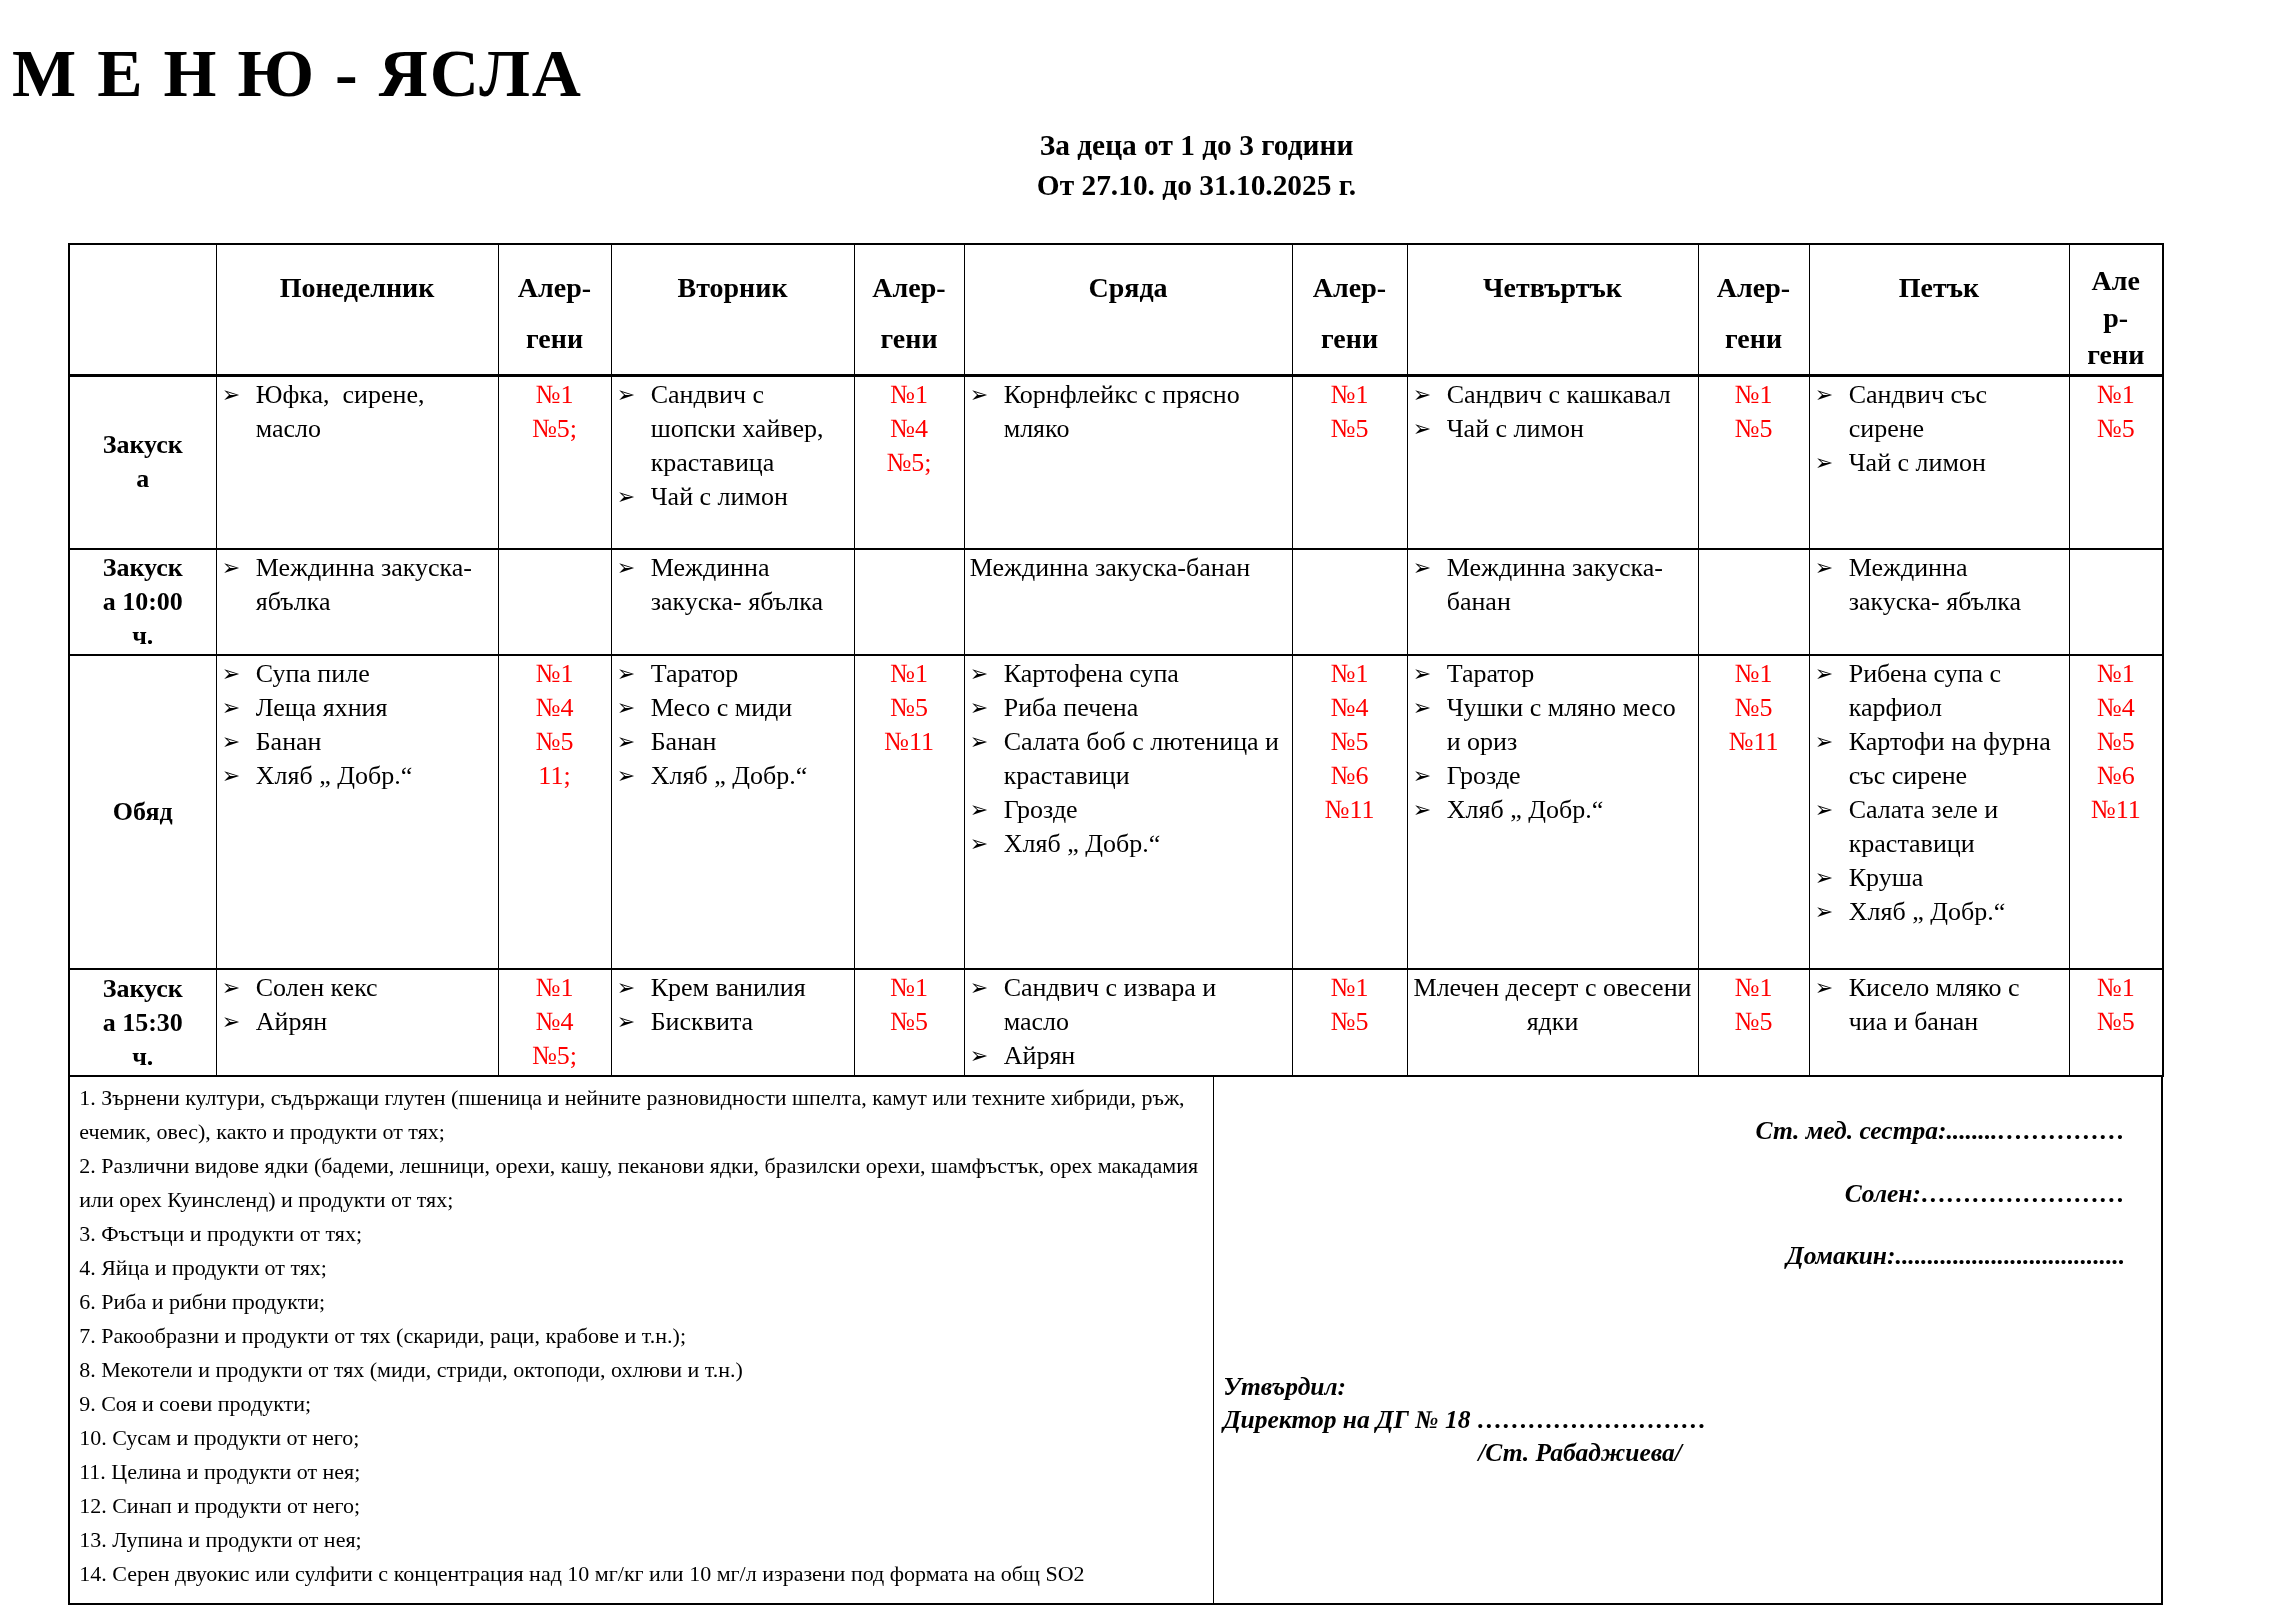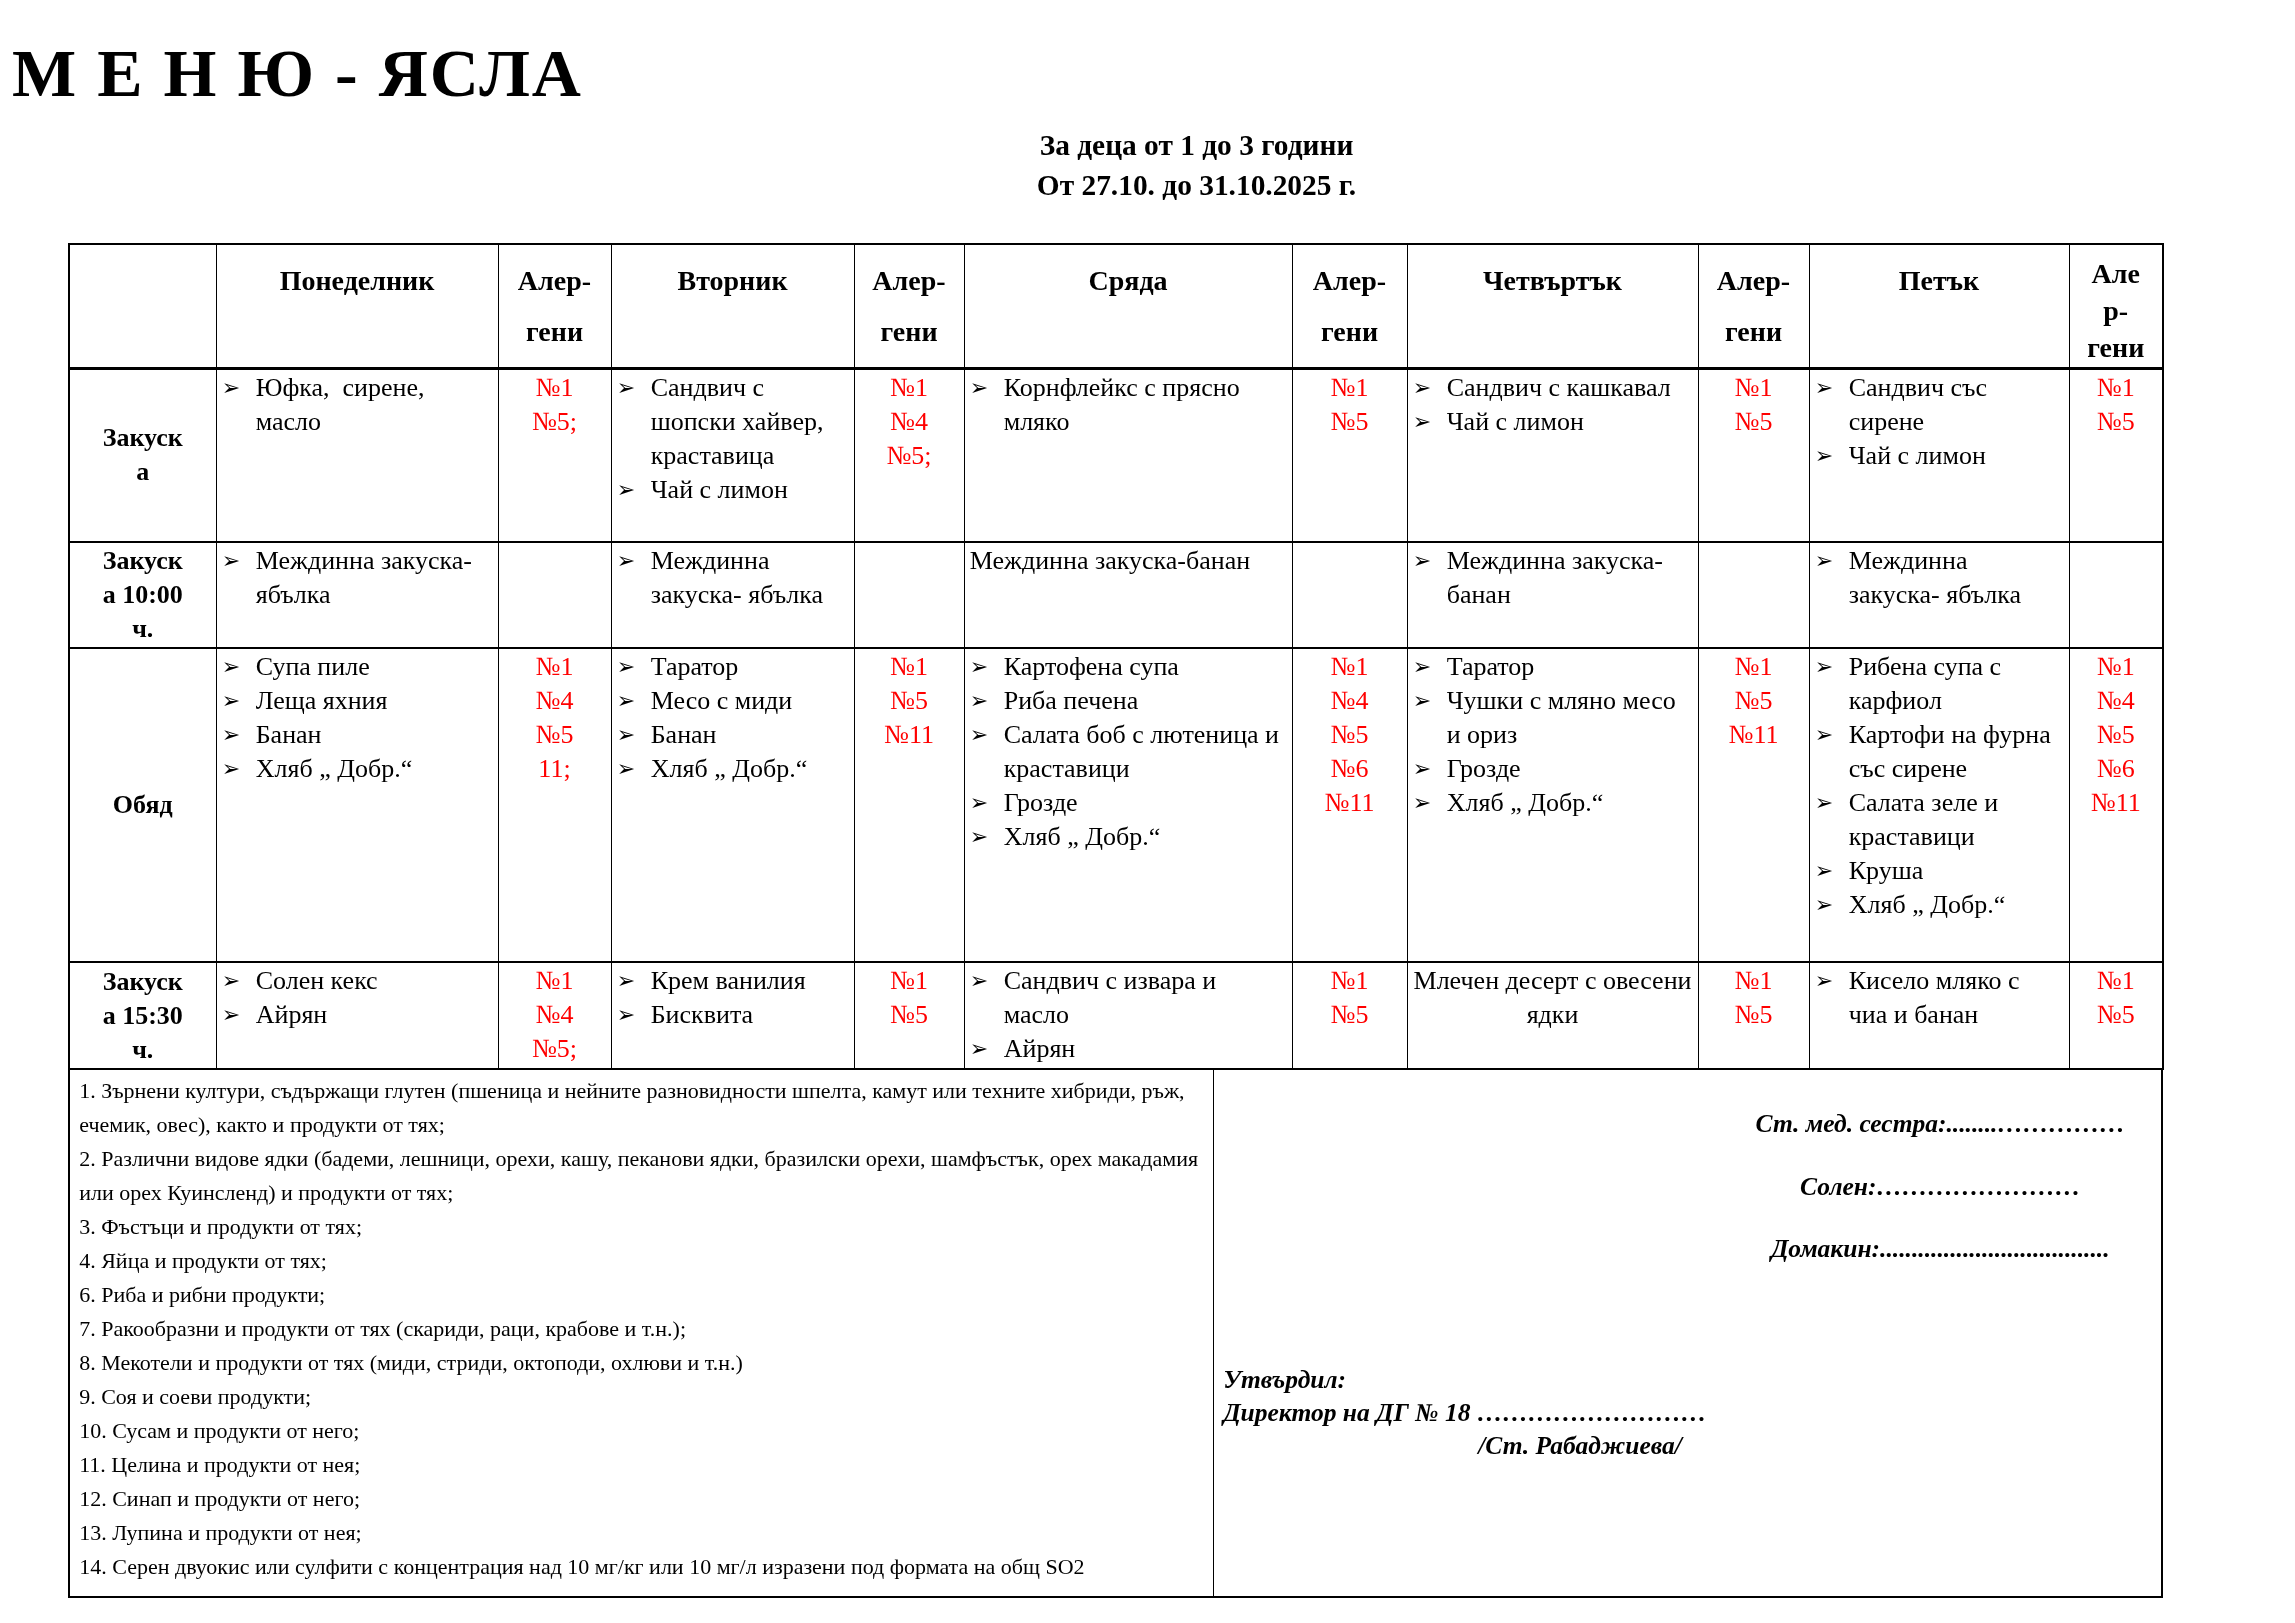--- a/index.html
+++ b/index.html
@@ -8,35 +8,35 @@
   .title{margin:34px 0 0 12px;font-size:68px;font-weight:bold;letter-spacing:2px;}
   .subtitle{margin:11.8px 0 0 98px;font-size:29.4px;font-weight:bold;line-height:40px;white-space:pre-line;text-align:center;}
   table.menu{margin:38px 0 0 68px;width:2095px;table-layout:fixed;border-collapse:collapse;border:2px solid #000;}
   th,td{border:1.3px solid #000;vertical-align:top;padding:1.3px 5.2px;overflow:hidden;}
   thead tr{border-bottom:3.9px solid #000;height:113px;}
   tbody tr{border-bottom:2.6px solid #000;}
   tr.r-breakfast{height:173px;}
   tr.r-msnack{height:104px;}
   tr.r-lunch{height:314px;}
   tr.r-asnack{height:107px;}
-  th{font-size:28px;font-weight:bold;line-height:51px;white-space:pre-line;text-align:center;padding-top:10px;}
+  th{font-size:28px;font-weight:bold;line-height:51px;white-space:pre-line;text-align:center;padding-top:17px;}
   th.lastcol{line-height:37px;}
   td.lbl{font-size:26px;font-weight:bold;line-height:34px;text-align:center;vertical-align:middle;white-space:pre-line;}
   td.menu-cell{font-size:26px;line-height:34px;}
   td.al{color:#ff0000;font-size:26px;line-height:34px;text-align:center;}
   .mi{display:flex;align-items:flex-start;}
   .mi .b{flex:none;width:34px;font-family:"DejaVu Sans","Liberation Serif",serif;font-size:22px;line-height:34px;}
   .mi .t{flex:1;white-space:pre-wrap;}
   .mi.ctr{display:block;text-align:center;}
   .al-line{line-height:34px;}
   .bottom{display:flex;margin-left:68px;width:2095px;height:528px;border:2px solid #000;border-top:none;box-sizing:border-box;}
   .legend{width:1144px;box-sizing:border-box;border-right:1.3px solid #000;padding:3.9px 10.5px 0 9.2px;font-size:22px;line-height:27.5px;}
   .sigbox{flex:1;position:relative;font-weight:bold;font-style:italic;}
   .sig-right{position:absolute;top:41px;right:36px;text-align:right;font-size:25.5px;}
-  .sig-right .sig-line{margin-bottom:37px;line-height:25.5px;text-align:center;}
+  .sig-right .sig-line{margin-bottom:37px;line-height:25.5px;}
   .sig-left{position:absolute;left:9.2px;top:293px;font-size:25.5px;line-height:33px;}
   .sig-name{padding-left:255px;}
 </style>
 </head>
 <body>
 
 <div class="page">
 
   <div class="title">М Е Н Ю - ЯСЛА</div>
   <div class="subtitle">За деца от 1 до 3 години

